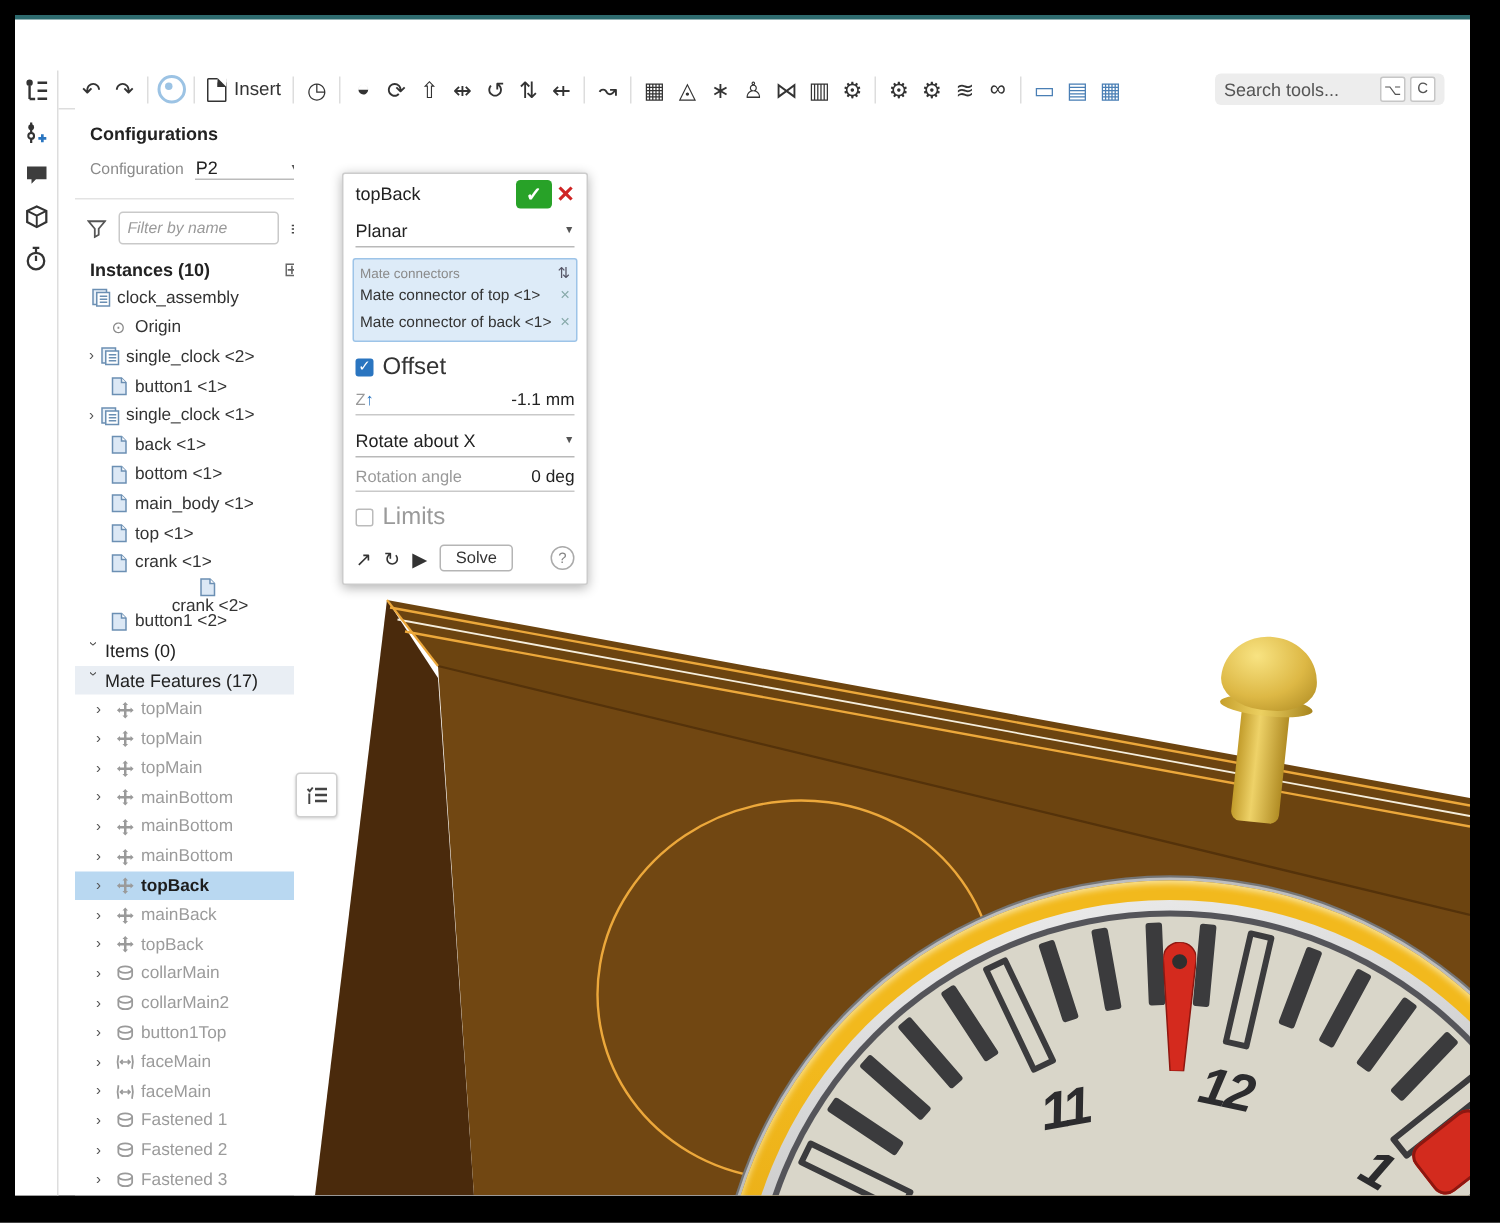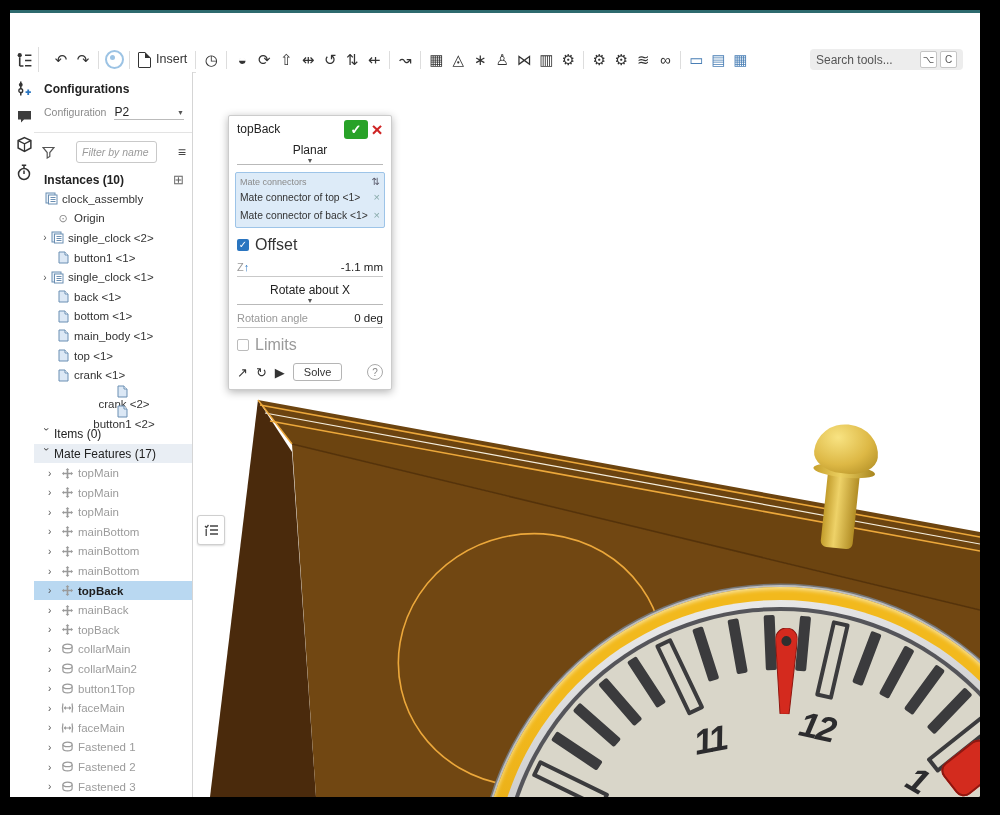--- a/index.html
+++ b/index.html
@@ -34,30 +34,30 @@
   .search-box{position:absolute;right:17px;top:2px;width:141px;height:21px;background:#ededed;border-radius:4px;
               display:flex;align-items:center;padding:0 6px;cursor:text;}
   .search-box .ph{font-size:12px;color:#555;flex:1;}
   .keycap{width:15px;height:15px;background:#fff;border:1px solid #c6c6c6;border-radius:2px;font-size:10px;
           color:#555;display:flex;align-items:center;justify-content:center;margin-left:3px;}
   
   .strip{position:absolute;left:0;top:37px;width:28px;bottom:0;background:#fff;border-right:1px solid #ddd;
          display:flex;flex-direction:column;align-items:center;padding-top:3px;gap:8px;}
   .strip .s-ic{width:22px;height:20px;display:flex;align-items:center;justify-content:center;cursor:pointer;}
   
-  .panel{position:absolute;left:24px;top:62px;width:158px;bottom:0;background:#fff;border-right:1px solid #d5d5d5;
+  .panel{position:absolute;left:40px;top:62px;width:158px;bottom:0;background:#fff;border-right:1px solid #d5d5d5;
          font-size:11.5px;color:#333;overflow:hidden;}
   .pn-title{margin:10px 0 0 10px;font-size:12px;font-weight:bold;color:#222;}
   .cfg-row{display:flex;align-items:baseline;margin:9px 8px 0 10px;}
   .cfg-label{font-size:10.5px;color:#8a8a8a;}
   .cfg-val{margin-left:8px;font-size:12px;color:#222;flex:1;border-bottom:1px solid #bbb;display:flex;cursor:pointer;}
   .cfg-val b{flex:1;font-weight:normal;}
   .caret{font-size:7px;color:#555;align-self:center;}
   .pn-div{height:1px;background:#e3e3e3;margin:12px 0 0 0;}
-  .filter-row{display:flex;align-items:center;margin:8px 6px 0 8px;gap:21px;}
+  .filter-row{display:flex;align-items:center;margin:8px 6px 0 8px;gap:8px;}
   .filter-input{flex:1;height:20px;border:1px solid #c9c9c9;border-radius:3px;display:flex;align-items:center;padding:0 5px;cursor:text;}
   .filter-input span{font-size:10.5px;font-style:italic;color:#9a9a9a;}
   .list-ic{font-size:14px;color:#444;cursor:pointer;}
   .inst-hdr{display:flex;align-items:center;margin:9px 8px 2px 10px;}
   .inst-hdr b{font-size:12px;color:#222;flex:1;}
   .add-ic{font-size:13px;color:#666;cursor:pointer;}
   .tree{margin-top:2px;}
   .trow{height:19.6px;display:flex;align-items:center;cursor:pointer;}
   .trow .chev{width:10px;font-size:10px;color:#555;text-align:center;flex:0 0 auto;}
   .trow .t-ic{width:14px;display:flex;justify-content:center;flex:0 0 auto;margin-right:4px;}
@@ -100,21 +100,21 @@
   .knob .stem{position:absolute;left:16px;top:48px;width:32px;height:76px;border-radius:3px 3px 6px 6px;
               background:linear-gradient(90deg,#c29c2b,#eed268 40%,#b18c24);}
   
   .dialog{position:absolute;left:218px;top:105px;width:162px;background:#fff;border:1px solid #ccc;border-radius:2px;
           box-shadow:0 2px 8px rgba(0,0,0,.3);z-index:30;font-size:11.5px;color:#333;}
   .dg-hd{display:flex;align-items:center;height:26px;padding:0 5px 0 8px;}
   .dg-hd .ttl{flex:1;font-size:12px;color:#222;}
   .btn-ok{width:24px;height:19px;background:#28a228;border-radius:3px;color:#fff;font-size:13px;font-weight:bold;
           display:flex;align-items:center;justify-content:center;cursor:pointer;}
   .btn-x{width:18px;text-align:center;color:#cf2424;font-size:19px;font-weight:bold;line-height:19px;cursor:pointer;}
-  .dg-select{display:flex;align-items:center;margin:1px 8px 0 8px;height:21px;border-bottom:1px solid #b9b9b9;cursor:pointer;flex-direction:column;}
+  .dg-select{display:flex;align-items:center;margin:1px 8px 0 8px;height:21px;border-bottom:1px solid #b9b9b9;cursor:pointer;}
   .dg-select .v{flex:1;font-size:12px;color:#222;}
   .conn-box{margin:7px 6px 0 6px;background:#ddebf8;border:1px solid #9dc4e8;border-radius:2px;padding:2px 4px 3px 4px;}
   .conn-hd{display:flex;align-items:center;height:13px;}
   .conn-hd span{flex:1;font-size:9px;color:#8a8a8a;}
   .conn-hd i{font-style:normal;font-size:10px;color:#556;cursor:pointer;}
   .conn-item{display:flex;align-items:center;height:18px;}
   .conn-item span{flex:1;font-size:10.3px;color:#333;white-space:nowrap;}
   .conn-item i{font-style:normal;font-size:11px;color:#8aa;cursor:pointer;}
   .chk-row{display:flex;align-items:center;margin:8px 8px 0 8px;gap:6px;cursor:pointer;}
   .chk{width:12px;height:12px;border-radius:2px;box-sizing:border-box;}
@@ -345,21 +345,21 @@
           </div>
           <div class="trow" style="padding-left: 22px; flex-direction: column;">
             <span class="t-ic">
               <svg width="12" height="13" viewBox="0 0 12 13">
                 <path d="M2 1h6l3 3v8H2Z" fill="#dce8f5" stroke="#6b8fb3"></path>
                 <path d="M8 1v3h3" fill="#fff" stroke="#6b8fb3"></path>
               </svg>
             </span>
             <span class="lbl">crank &lt;2&gt;</span>
           </div>
-          <div class="trow" style="padding-left: 22px; flex-direction: column;">
+          <div class="trow" style="padding-left: 22px;">
             <span class="t-ic">
               <svg width="12" height="13" viewBox="0 0 12 13">
                 <path d="M2 1h6l3 3v8H2Z" fill="#dce8f5" stroke="#6b8fb3"></path>
                 <path d="M8 1v3h3" fill="#fff" stroke="#6b8fb3"></path>
               </svg>
             </span>
             <span class="lbl">button1 &lt;2&gt;</span>
           </div>
         </div>
       <div class="sect">

